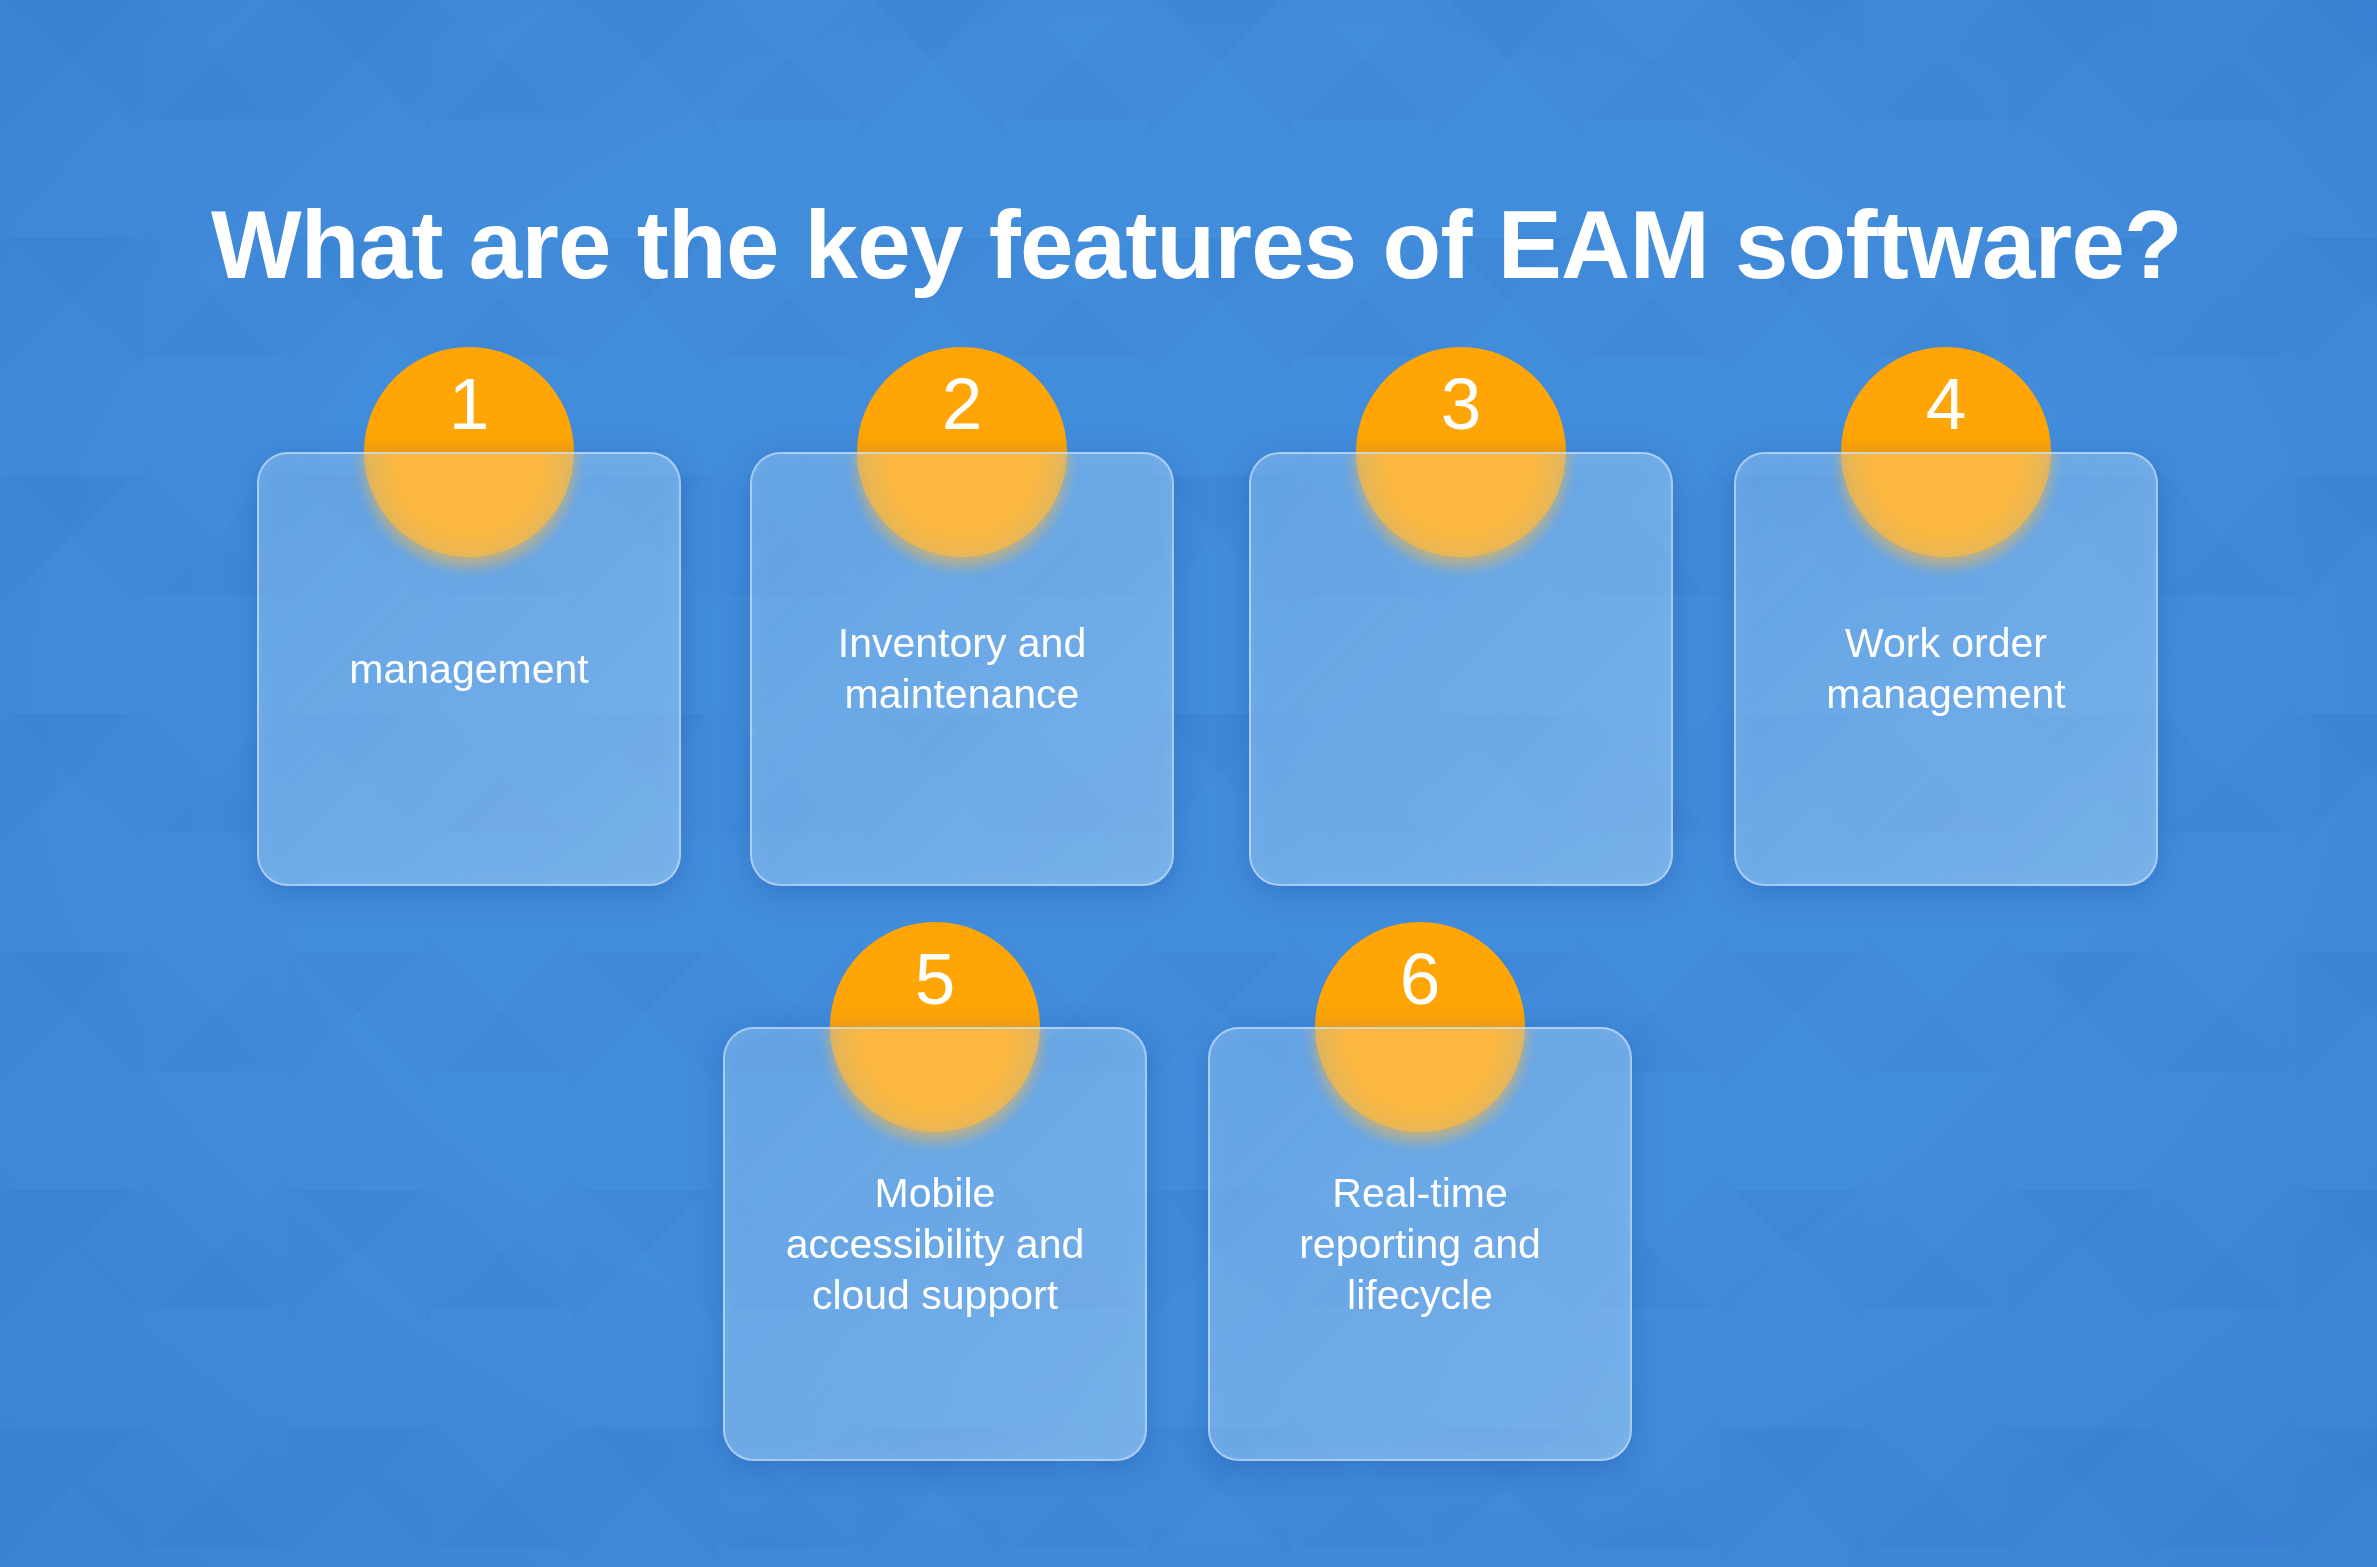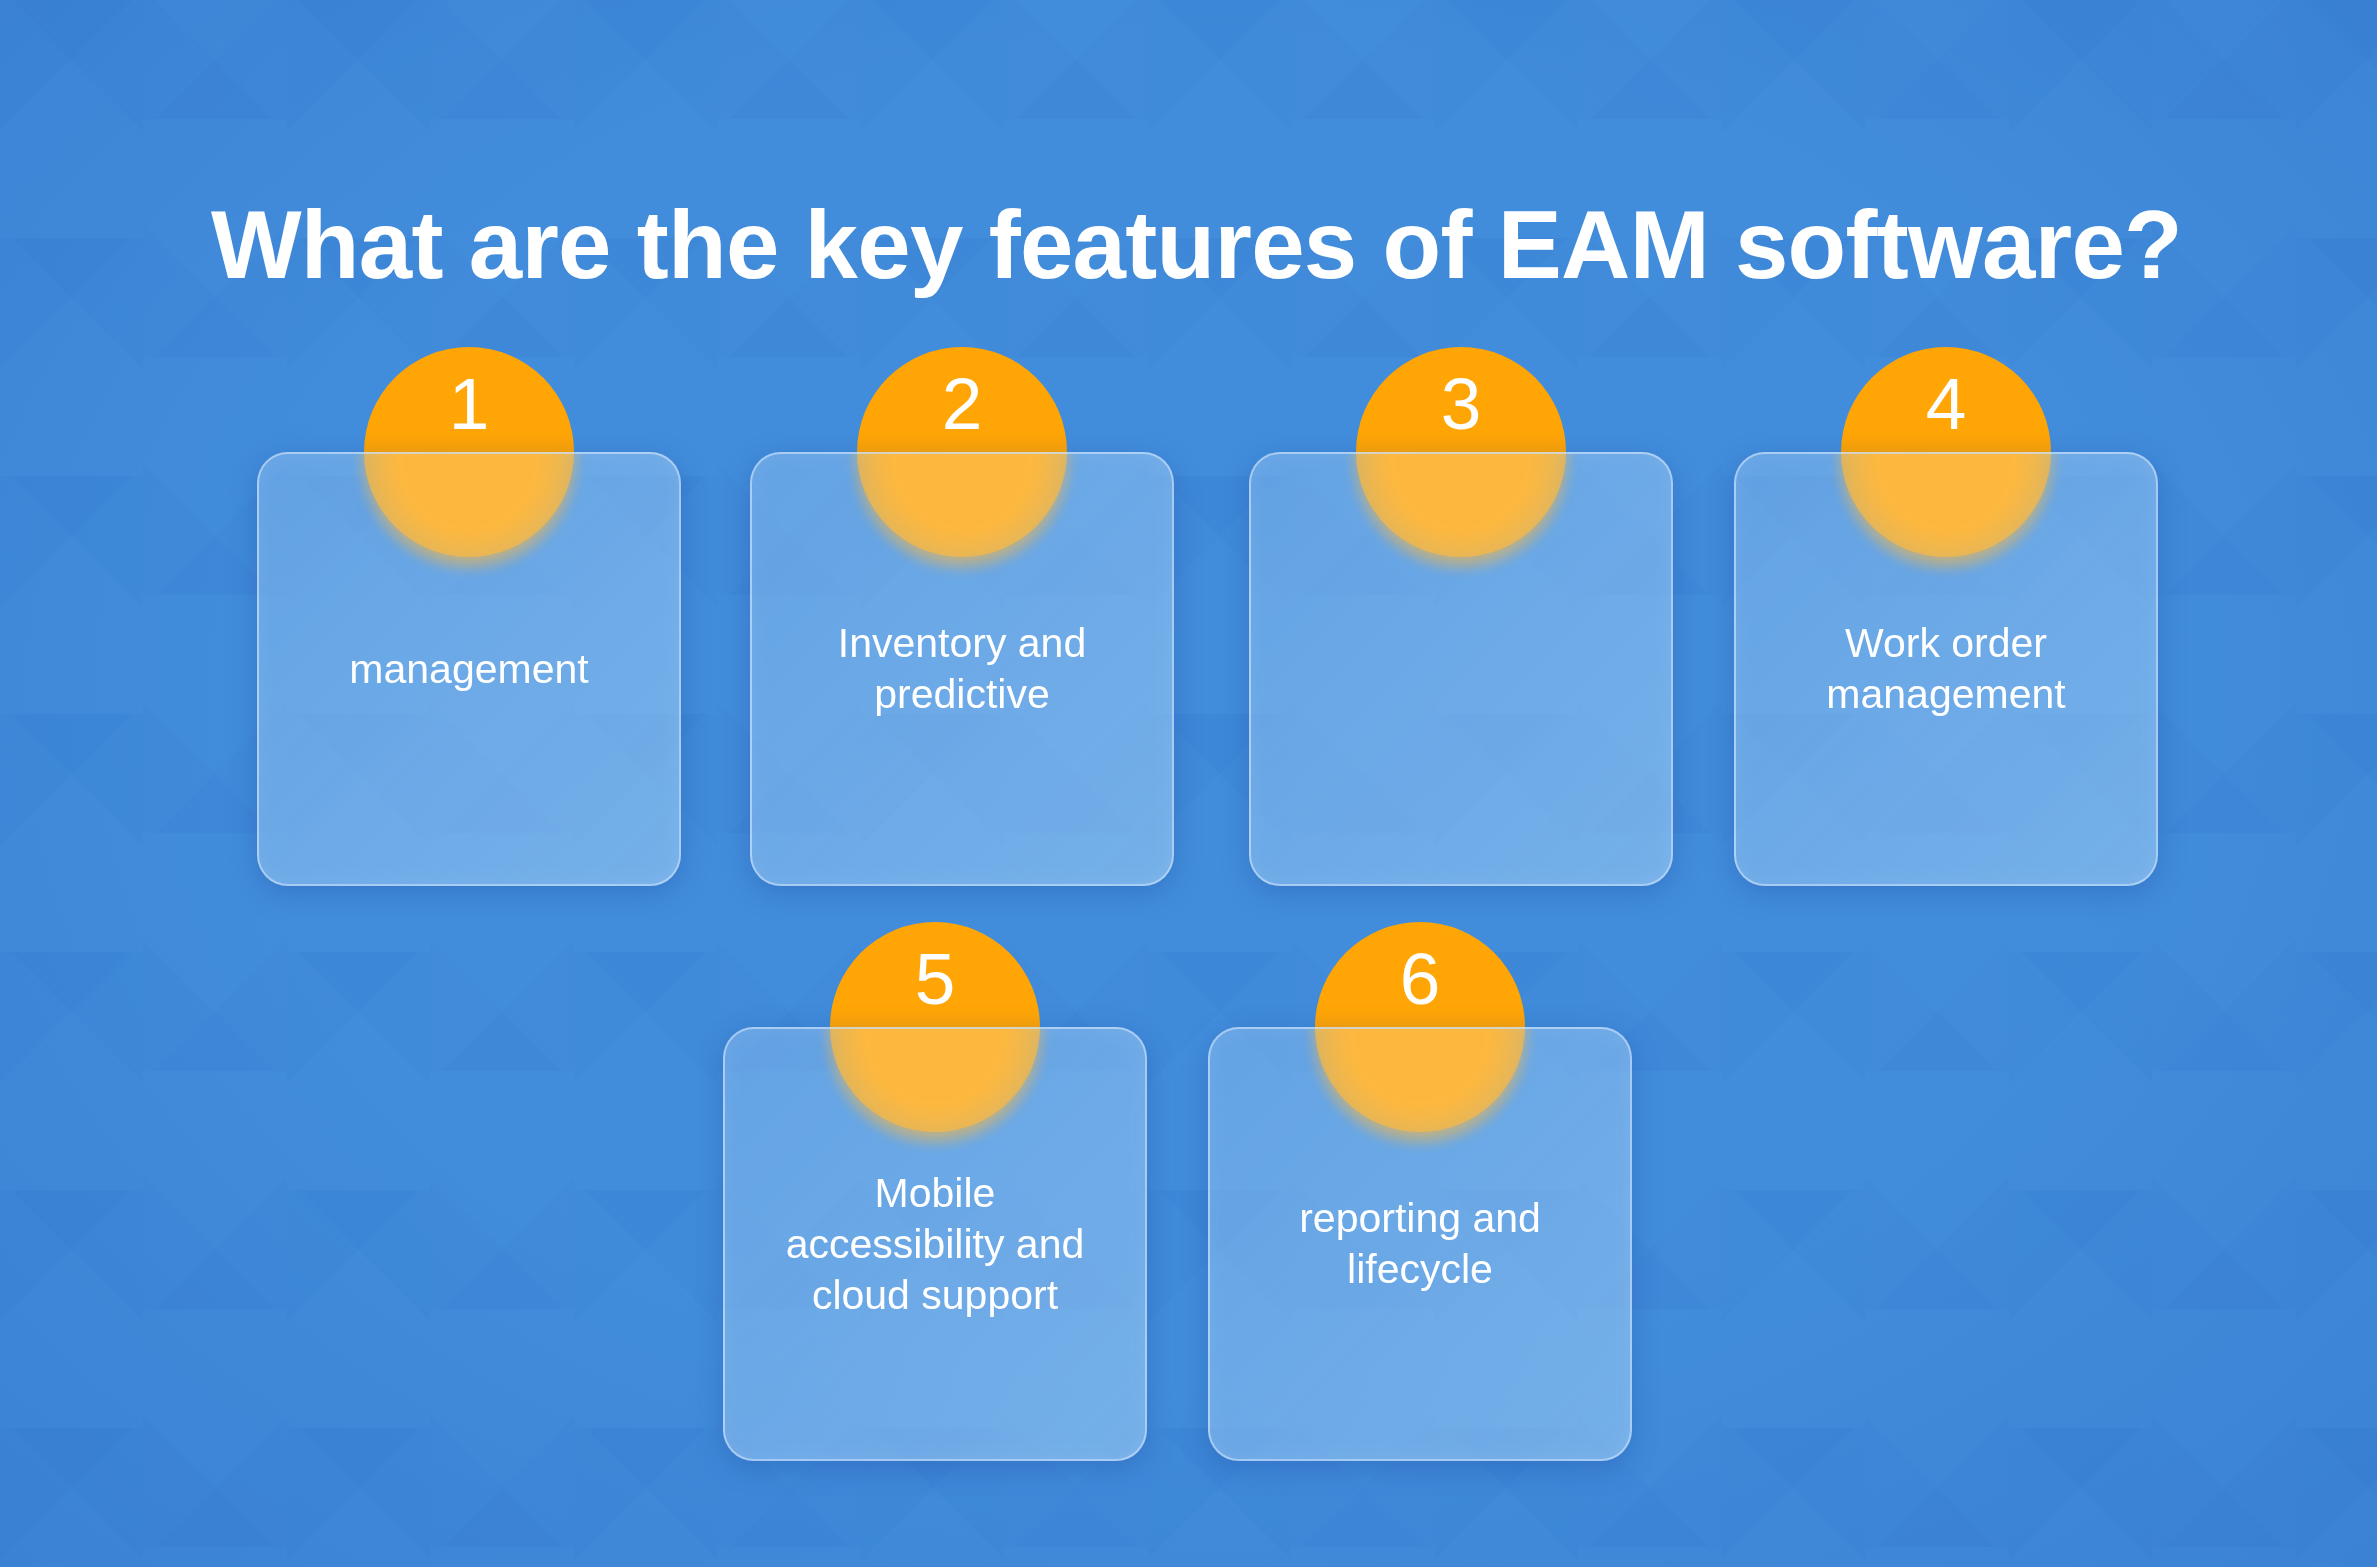--- a/index.html
+++ b/index.html
@@ -104,21 +104,21 @@
 </div>
 
 <div class="feature" style="left:750px; top:452px;">
   <div class="badge">
     <div class="badge-num">2</div>
   </div>
   <div class="card">
     <div class="glow"></div>
     <div class="card-label">
       <span>Inventory and</span>
-      <span>predictive</span>
+      <span>maintenance</span>
     </div>
   </div>
 </div>
 
 <div class="feature" style="left:1249px; top:452px;">
   <div class="badge">
     <div class="badge-num">3</div>
   </div>
   <div class="card">
     <div class="glow"></div>
@@ -154,18 +154,19 @@
   </div>
 </div>
 
 <div class="feature" style="left:1208px; top:1027px;">
   <div class="badge">
     <div class="badge-num">6</div>
   </div>
   <div class="card">
     <div class="glow"></div>
     <div class="card-label">
+      <span>Real-time</span>
       <span>reporting and</span>
       <span>lifecycle</span>
     </div>
   </div>
 </div>
 
 
 </body></html>

